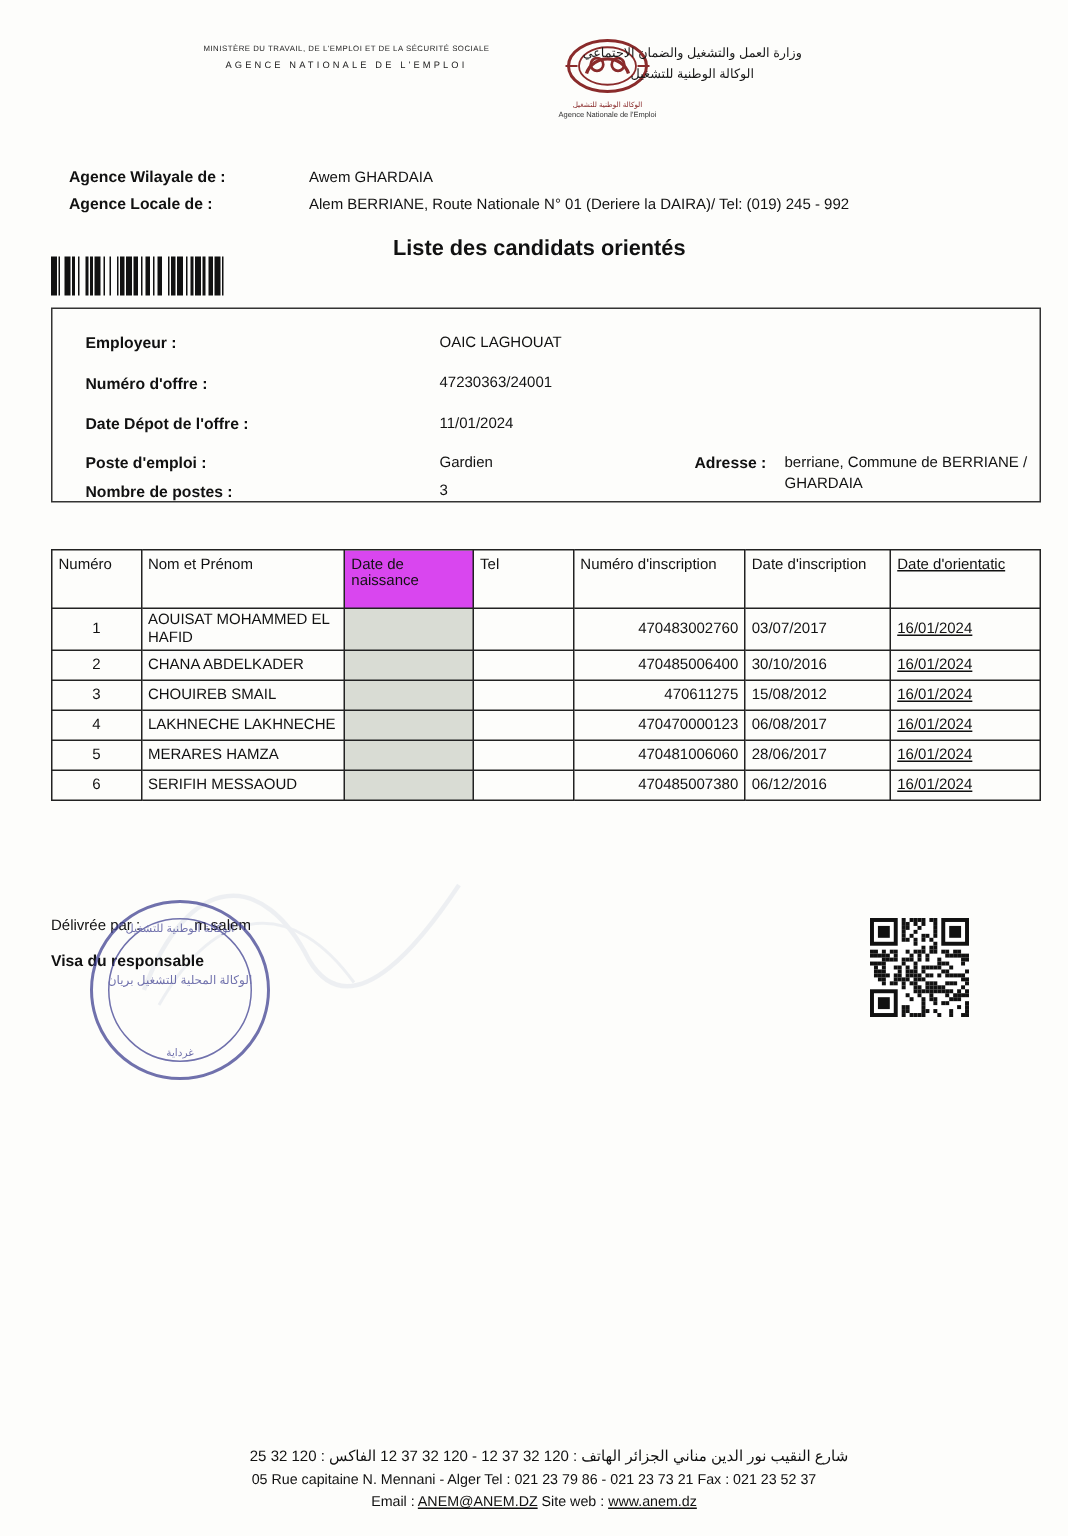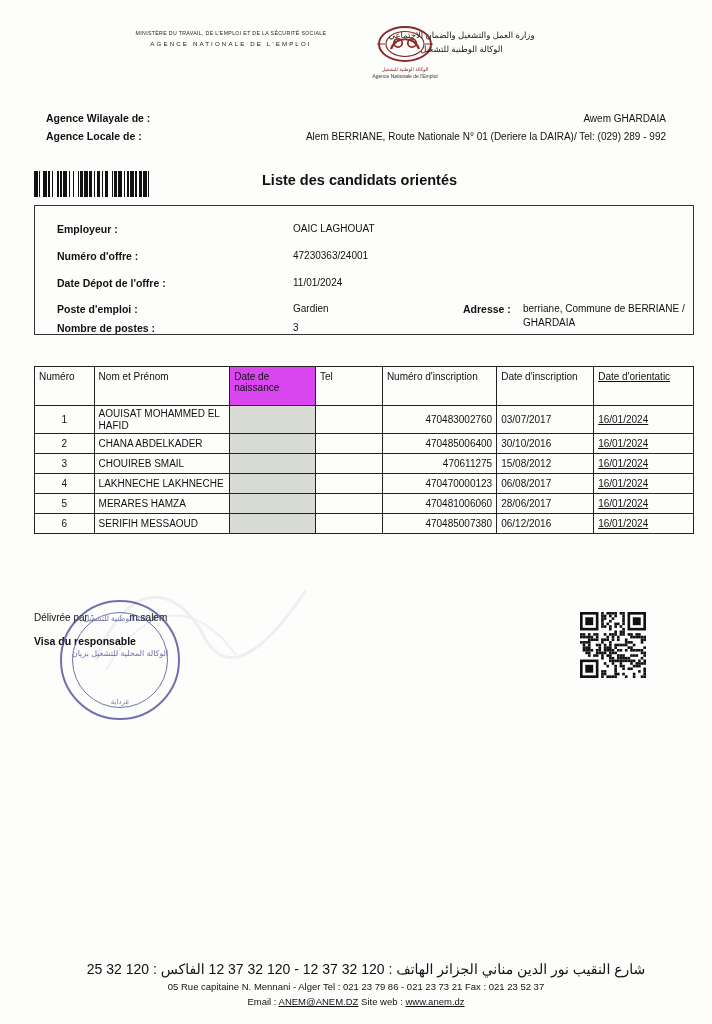--- a/index.html
+++ b/index.html
@@ -102,21 +102,20 @@
     position: absolute;
     top: 112px;
     left: 46px;
     width: 620px;
     font-size: 10.5px;
   }
   .agency-row {
     display: flex;
     align-items: baseline;
     margin-bottom: 6px;
-    justify-content: space-between;
   }
   .agency-label {
     width: 160px;
     font-weight: bold;
     font-size: 10.5px;
     color: #111;
   }
   .agency-value {
     font-size: 10px;
     color: #111;
@@ -134,21 +133,21 @@
     gap: 0;
   }
   .barcode i {
     display: block;
     background: #111;
     height: 100%;
   }
   .doc-title {
     position: absolute;
     left: 262px;
-    top: 172px;
+    top: 158px;
     font-size: 14.5px;
     font-weight: bold;
     color: #111;
   }
 
   
   .info-box {
     position: absolute;
     left: 34px;
     top: 205px;
@@ -305,21 +304,21 @@
     position: absolute;
     left: 0;
     bottom: 14px;
     width: 712px;
     text-align: center;
     font-size: 9.5px;
     line-height: 1.45;
     color: #111;
   }
   .footer .f-ar {
-    font-size: 14px;
+    font-size: 10px;
     direction: rtl;
     unicode-bidi: bidi-override;
     padding-left: 20px;
   }
   .footer .f1 { margin-bottom: 1px; }
   .footer u { text-decoration: underline; }
 </style>
 </head>
 <body>
 
@@ -353,21 +352,21 @@
     </div>
   </div>
 
   <div class="agency">
     <div class="agency-row">
       <div class="agency-label">Agence Wilayale de :</div>
       <div class="agency-value">Awem GHARDAIA</div>
     </div>
     <div class="agency-row">
       <div class="agency-label">Agence Locale de :</div>
-      <div class="agency-value">Alem BERRIANE, Route Nationale N° 01 (Deriere la DAIRA)/ Tel: (029) 289 - 992</div>
+      <div class="agency-value">Alem BERRIANE, Route Nationale N° 01 (Deriere la DAIRA)/ Tel: (019) 245 - 992</div>
     </div>
   </div>
 
   <div class="barcode" id="barcode">
       <i style="width: 3.75px; background: rgb(17, 17, 17);"></i>
       <i style="width: 1.25px; background: transparent;"></i>
       <i style="width: 1.25px; background: rgb(17, 17, 17);"></i>
       <i style="width: 2.5px; background: transparent;"></i>
       <i style="width: 3.75px; background: rgb(17, 17, 17);"></i>
       <i style="width: 1.25px; background: transparent;"></i>

